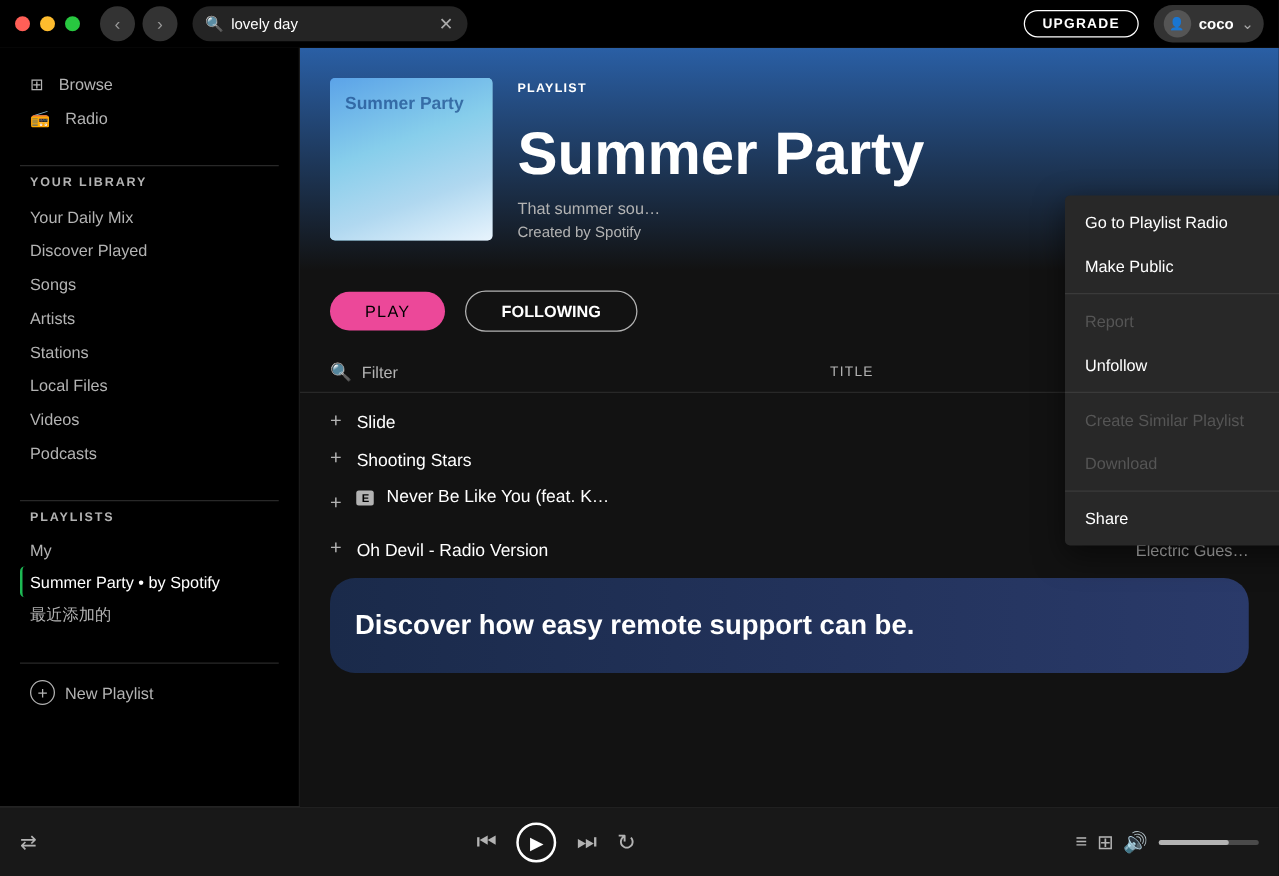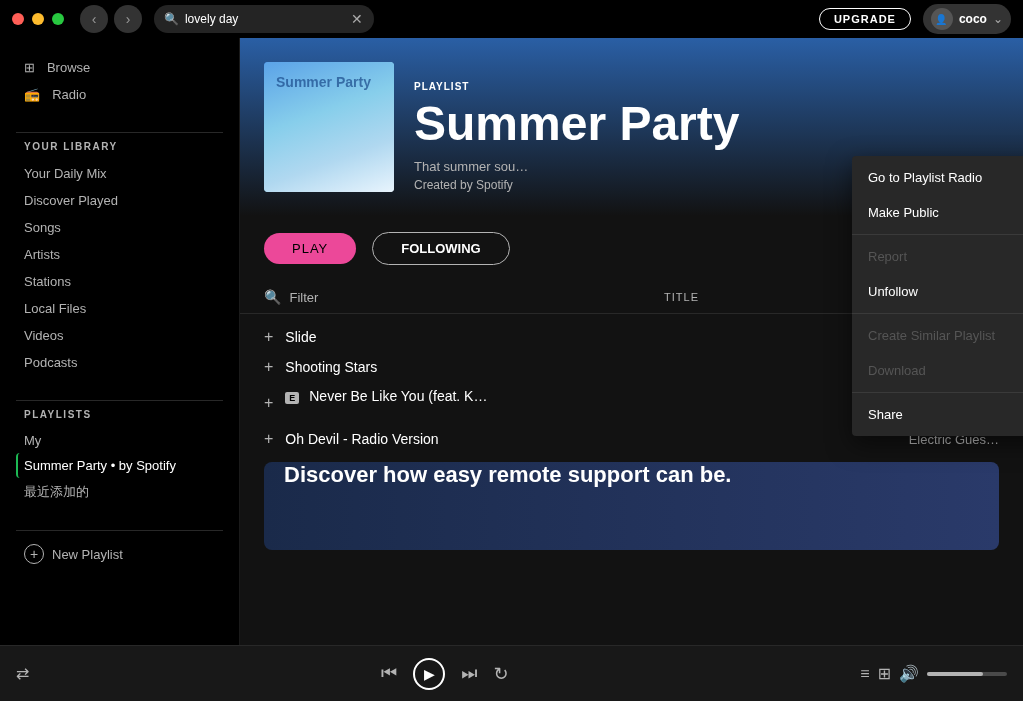--- a/index.html
+++ b/index.html
@@ -235,21 +235,21 @@
     .cover-text {
       position: absolute;
       top: 12px;
       left: 12px;
       font-size: 14px;
       font-weight: 700;
       color: #1a4a8a;
       opacity: 0.7;
     }
     .playlist-info { flex: 1; }
-    .playlist-type { font-size: 10px; font-weight: 700; letter-spacing: 1px; text-transform: uppercase; margin-bottom: 6px; }
+    .playlist-type { font-size: 10px; font-weight: 700; letter-spacing: 1px; text-transform: uppercase; margin-bottom: 22px; }
     .playlist-title { font-size: 48px; font-weight: 900; line-height: 1.1; margin-bottom: 8px; }
     .playlist-desc { font-size: 13px; color: #b3b3b3; margin-bottom: 4px; }
     .playlist-meta { font-size: 12px; color: #b3b3b3; }
 
     
     .controls-bar {
       display: flex;
       align-items: center;
       padding: 16px 24px;
       gap: 16px;
@@ -348,24 +348,25 @@
       font-weight: 700;
       padding: 1px 4px;
       border-radius: 2px;
       margin-right: 6px;
     }
     .track-album { font-size: 13px; color: #b3b3b3; margin-left: auto; max-width: 180px; overflow: hidden; text-overflow: ellipsis; white-space: nowrap; }
 
     
     .ad-banner {
       margin: 8px 24px;
-      height: 88px;
+      height: 76px;
       background: linear-gradient(90deg, #1a2a4a 0%, #2a3a6a 100%);
-      border-radius: 8px;
-      display: flex;
+      border-radius: 20px;
+      display: flex;
+      align-items: center;
       padding: 0 20px;
     }
     .ad-text { font-size: 22px; font-weight: 700; color: #fff; }
 
     
     .bottom-player {
       height: 56px;
       background: #181818;
       border-top: 1px solid #282828;
       display: flex;

